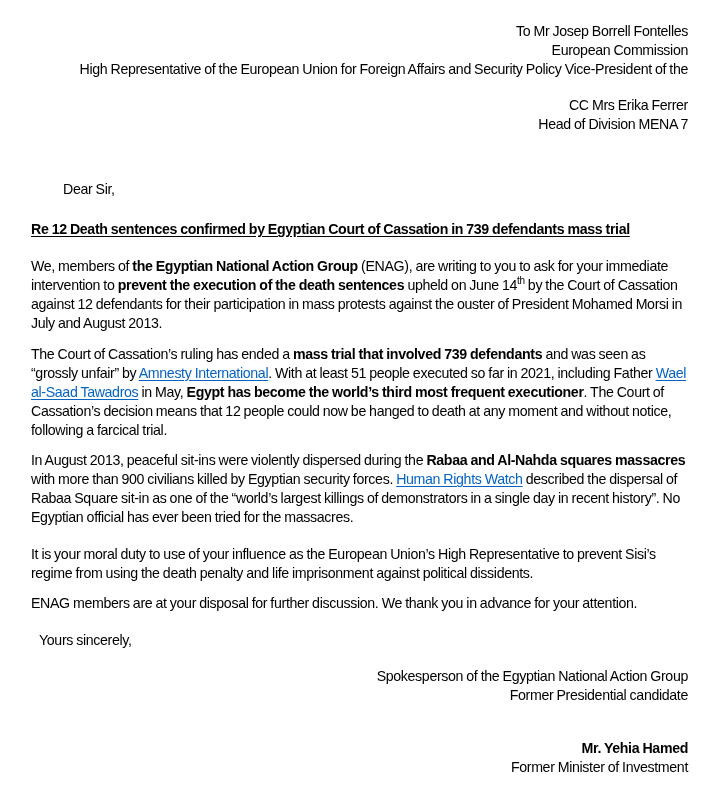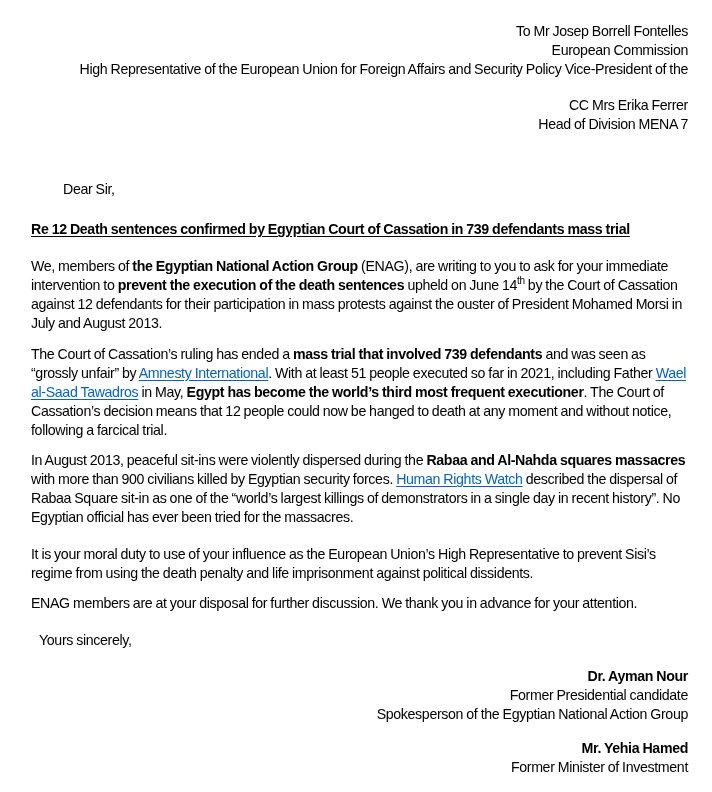--- a/index.html
+++ b/index.html
@@ -89,23 +89,22 @@
     <span>In August 2013, peaceful sit-ins were violently dispersed during the </span><span class="bold">Rabaa and Al-Nahda squares massacres</span><span> with more than 900 civilians killed by Egyptian security forces. </span><a class="link" href="#">Human Rights Watch</a><span> described the dispersal of Rabaa Square sit-in as one of the “world’s largest killings of demonstrators in a single day in recent history”. No Egyptian official has ever been tried for the massacres.</span>
   </p>
 
   <p class="left-block text para" style="top:545px;">It is your moral duty to use of your influence as the European Union’s High Representative to prevent Sisi’s regime from using the death penalty and life imprisonment against political dissidents.</p>
 
   <p class="left-block text para" style="top:594px;">ENAG members are at your disposal for further discussion. We thank you in advance for your attention.</p>
 
   <div class="left-block text" style="top:631px;margin-left:8px;">Yours sincerely,</div>
 
   <div class="right-block text" style="top:667px;">
-    <div class="bold">Dr. Ayman Nour</div>
+    <div>Spokesperson of the Egyptian National Action Group</div>
     <div>Former Presidential candidate</div>
-    <div>Spokesperson of the Egyptian National Action Group</div>
   </div>
 
   <div class="right-block text" style="top:739px;">
     <div class="bold">Mr. Yehia Hamed</div>
     <div>Former Minister of Investment</div>
   </div>
 
 </div>
 
 </body></html>

